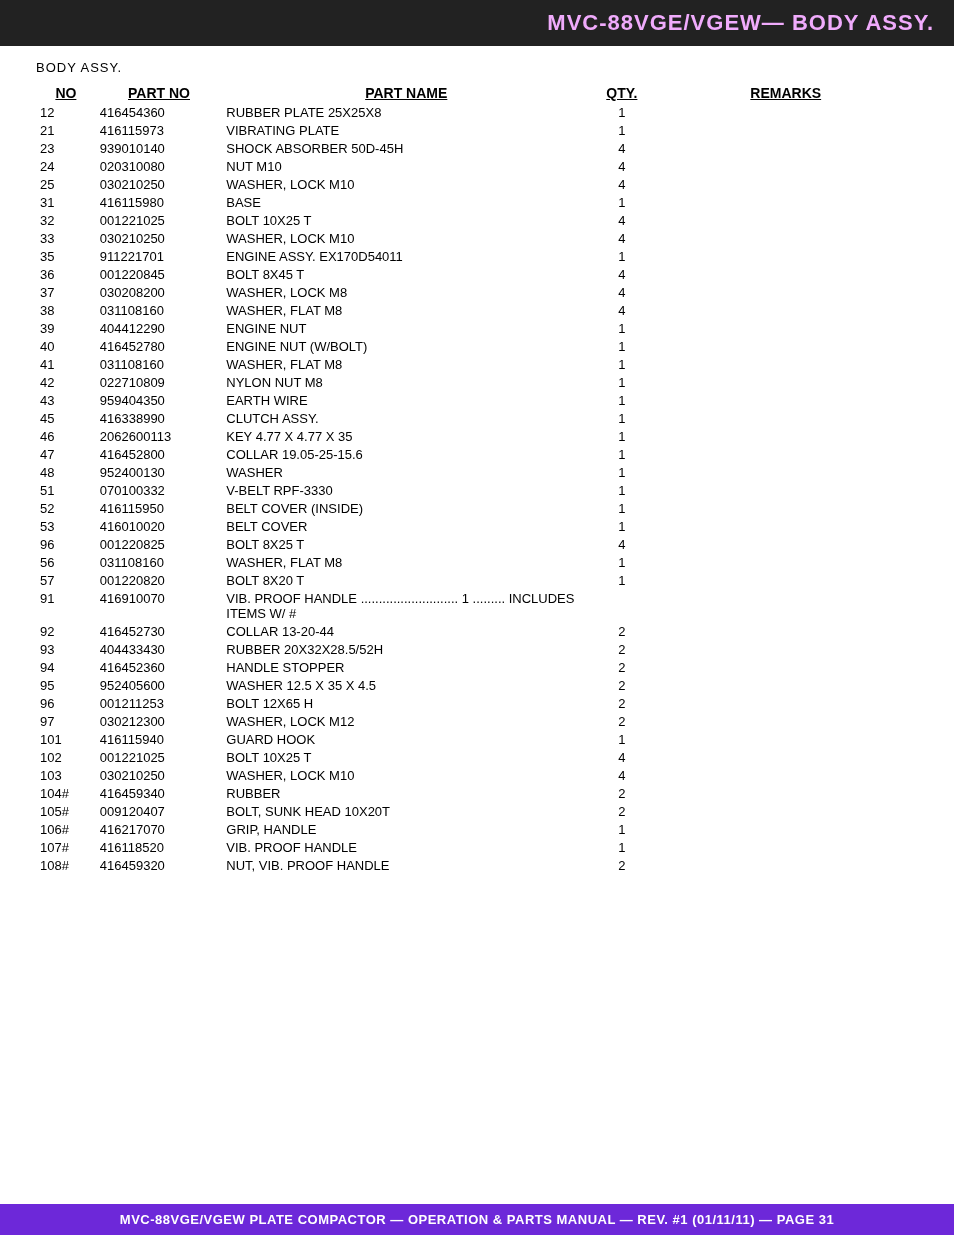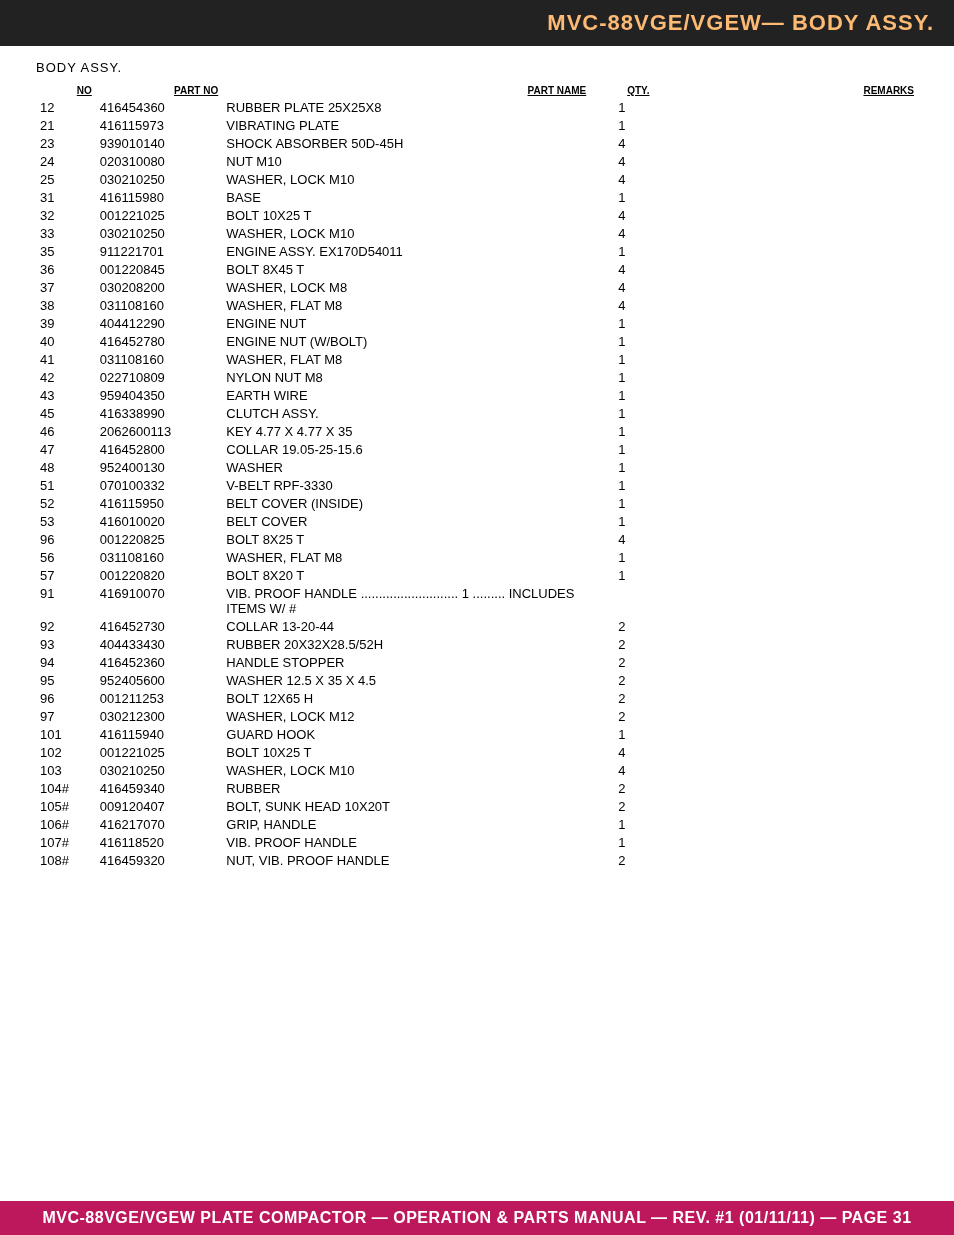--- a/index.html
+++ b/index.html
@@ -7,44 +7,44 @@
       font-family: Arial, Helvetica, sans-serif;
       font-size: 13px;
       background: #fff;
       color: #000;
       width: 954px;
       min-height: 1235px;
       position: relative;
     }
     .header-bar {
       background: #222;
-      color: #fdba74;
+      color: #f0abfc;
       text-align: right;
       padding: 10px 20px;
       font-size: 22px;
       font-weight: bold;
       letter-spacing: 1px;
     }
     .main-content {
       padding: 14px 36px 60px 36px;
     }
     .section-title {
       font-size: 13px;
       font-weight: normal;
       margin-bottom: 8px;
       letter-spacing: 1px;
     }
     .parts-table {
       width: 100%;
       border-collapse: collapse;
     }
     .parts-table thead tr th {
-      text-align: right;
+      text-align: center;
       font-weight: bold;
-      font-size: 10px;
+      font-size: 14px;
       padding: 2px 4px;
       border-bottom: none;
     }
     .parts-table thead tr th.underline {
       text-decoration: underline;
     }
     .parts-table tbody tr td {
       padding: 1.5px 4px;
       font-size: 13px;
       vertical-align: top;
@@ -52,24 +52,24 @@
     .col-no { width: 52px; }
     .col-partno { width: 110px; }
     .col-partname { width: 320px; margin-left: 29px; }
     .col-qty { width: 55px; text-align: center; }
     .col-remarks { width: 230px; }
     .footer-bar {
       position: absolute;
       bottom: 0;
       left: 0;
       right: 0;
-      background: #be185d;
+      background: #6d28d9;
       color: #fff;
       text-align: center;
-      font-size: 16px;
+      font-size: 13px;
       font-weight: bold;
       padding: 8px 10px;
       letter-spacing: 0.5px;
     }
   </style>
 </head>
 <body>
 
 <div class="header-bar">
   <span>MVC-88VGE/VGEW— BODY ASSY.</span>

